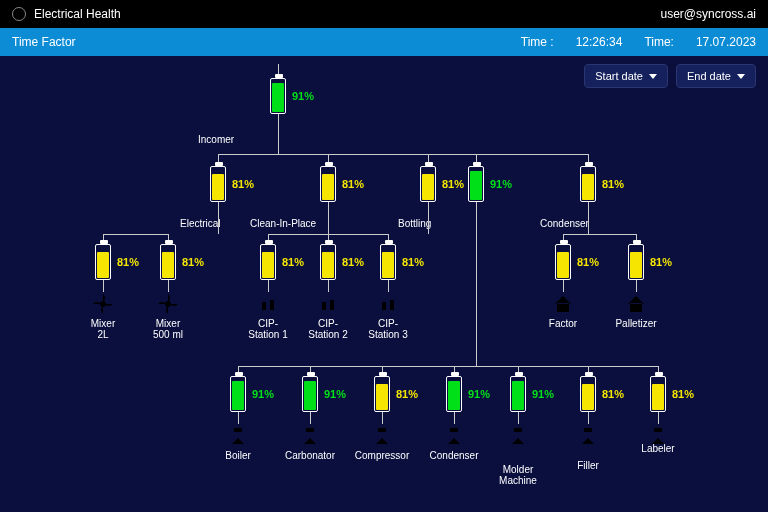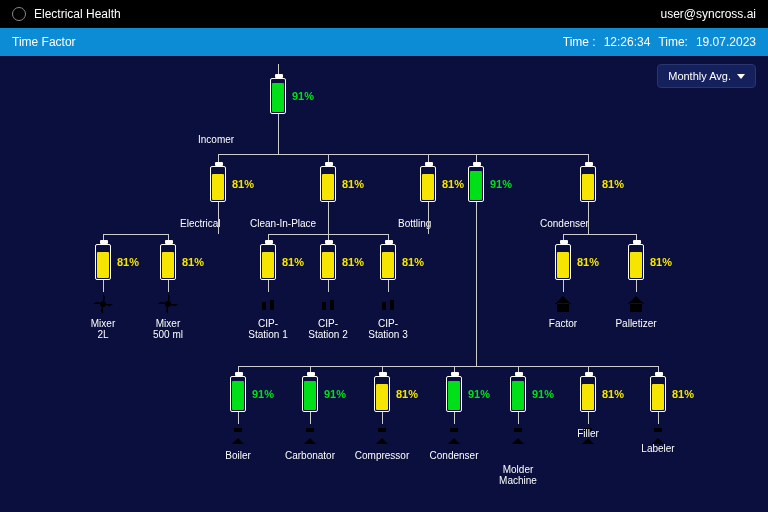--- a/index.html
+++ b/index.html
@@ -1,21 +1,21 @@
 <!DOCTYPE html>
 <html><head>
 <meta charset="utf-8">
 <style>
 *{margin:0;padding:0;box-sizing:border-box}
 body{width:768px;height:512px;background:#0a0f3d;font-family:Arial,sans-serif;color:#fff;overflow:hidden;position:relative}
 .top-bar{height:28px;background:#000;display:flex;align-items:center;justify-content:space-between;padding:0 12px;font-size:12px}
 .logo-area{display:flex;align-items:center;gap:8px}
 .swirl{width:14px;height:14px;border:1.5px solid #888;border-radius:50%;position:relative}
 .sub-bar{height:28px;background:#0d8cd6;display:flex;align-items:center;justify-content:space-between;padding:0 12px;font-size:12px}
-.info{display:flex;gap:8px}
+.info{display:flex;gap:22px}
 .filters{position:absolute;top:64px;right:12px;display:flex;gap:8px;font-size:11px}
 .sel{background:#14215c;border:1px solid #2a3670;padding:5px 10px;border-radius:4px;display:flex;align-items:center;gap:6px;cursor:pointer}
 .caret{width:0;height:0;border-left:4px solid transparent;border-right:4px solid transparent;border-top:5px solid #fff}
 .canvas{position:absolute;left:0;top:56px;width:768px;height:456px}
 .batt{position:absolute;width:16px;height:36px;border:1.5px solid #fff;border-radius:2px;background:#0a0f3d}
 .batt::before{content:"";position:absolute;top:-5px;left:4px;width:8px;height:4px;background:#fff;border-radius:1px}
 .batt.green .fill{background:#00e019}
 .batt.yellow .fill{background:#f5e500}
 .fill{position:absolute;bottom:1px;left:1px;right:1px;border-radius:1px}
 .lbl{position:absolute;font-size:11px;font-weight:bold;white-space:nowrap}
@@ -38,27 +38,31 @@
  </div>
  <span>user@syncross.ai</span>
 </div>
 
 <div class="sub-bar">
  <span>Time Factor</span>
  <div class="info">
   <span>Time :</span>
   <span>12:26:34</span>
   <span>Time:</span>
-  <span>19.07.2023</span>
+  <span>17.07.2023</span>
  </div>
 </div>
 
 <div class="filters">
  <div class="sel">
-      <span>Monthly Avg.</span>
+      <span>Start date</span>
+      <span class="caret"></span>
+    </div>
+ <div class="sel">
+      <span>End date</span>
       <span class="caret"></span>
     </div>
 </div>
 
 <div class="canvas" id="cv">
     <div class="wire vw" style="left:278px;top:8px;height:14px"></div>
     <div class="batt green" style="left:270px;top:22px">
       <div class="fill" style="height:29px"></div>
     </div>
     <div class="lbl green" style="left:292px;top:34px">91%</div>
@@ -232,21 +236,21 @@
     <div class="eq" style="left:518px;top:408px;transform:translateX(-50%)">Molder<br>Machine</div>
     <div class="wire vw" style="left:588px;top:310px;height:10px"></div>
     <div class="batt yellow" style="left:580px;top:320px">
       <div class="fill" style="height:26px"></div>
     </div>
     <div class="lbl yellow" style="left:602px;top:332px">81%</div>
     <div class="wire vw" style="left:588px;top:356px;height:12px"></div>
     <div class="ico" style="left:576px;top:368px"><svg viewBox="0 0 24 24">
         <path d="M8 4 H16 V8 H8 Z M12 8 V14 M6 20 L12 14 L18 20 M5 20 H19"></path>
       </svg></div>
-    <div class="eq" style="left:588px;top:372px;transform:translateX(-50%)">Filler</div>
+    <div class="eq" style="left:588px;top:404px;transform:translateX(-50%)">Filler</div>
     <div class="wire vw" style="left:658px;top:310px;height:10px"></div>
     <div class="batt yellow" style="left:650px;top:320px">
       <div class="fill" style="height:26px"></div>
     </div>
     <div class="lbl yellow" style="left:672px;top:332px">81%</div>
     <div class="wire vw" style="left:658px;top:356px;height:12px"></div>
     <div class="ico" style="left:646px;top:368px"><svg viewBox="0 0 24 24">
         <path d="M8 4 H16 V8 H8 Z M12 8 V14 M6 20 L12 14 L18 20 M5 20 H19"></path>
       </svg></div>
     <div class="eq" style="left:658px;top:387px;transform:translateX(-50%)">Labeler</div>

